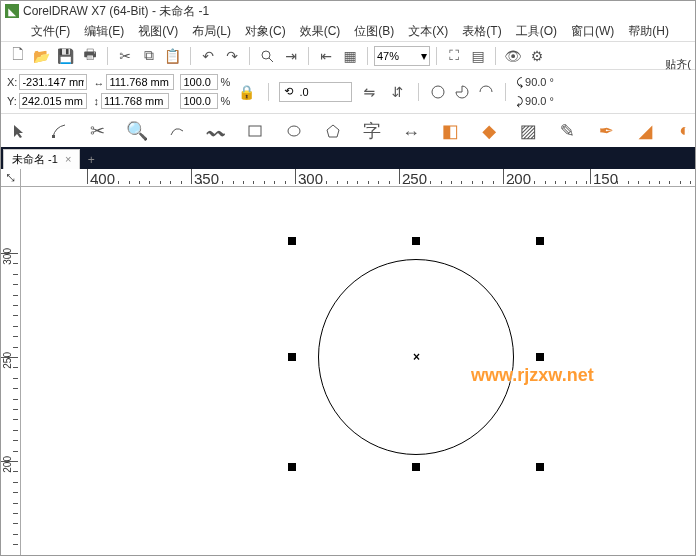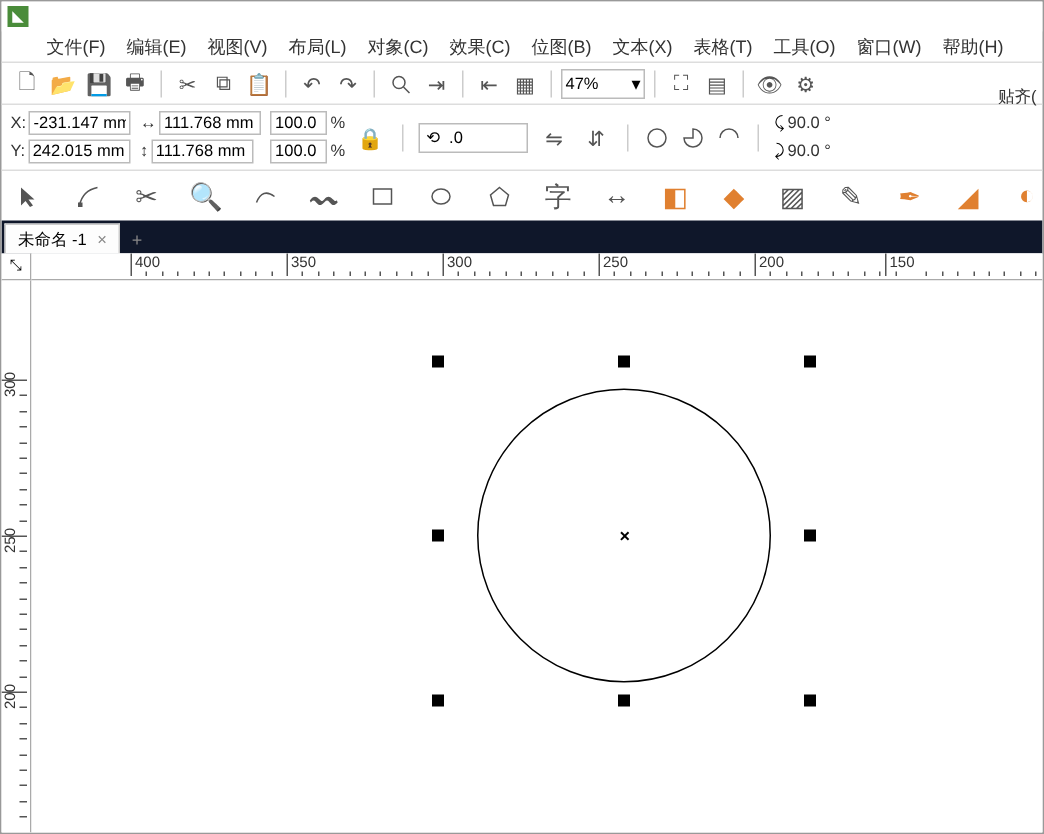--- a/index.html
+++ b/index.html
@@ -29,36 +29,37 @@
 .tab { background:#fdfdfd; border:1px solid #ccc; border-bottom:none; padding:2px 8px; font-size:11px; margin-left:2px; position:relative;}
 .tab .close { margin-left:4px; color:#888;}
 .tab-new { width:18px; height:18px; display:inline-flex; align-items:center; justify-content:center; color:#888; margin-left:2px;}
 .workspace { position:relative; height:386px; background:#fff; }
 .ruler-h { position:absolute; top:0; left:20px; right:0; height:18px; background:#fff; border-bottom:1px solid #aaa;}
 .ruler-v { position:absolute; top:18px; left:0; width:20px; bottom:0; background:#fff; border-right:1px solid #aaa;}
 .ruler-corner { position:absolute; top:0; left:0; width:20px; height:18px; border-right:1px solid #aaa; border-bottom:1px solid #aaa; display:flex; align-items:center; justify-content:center; font-size:10px;}
 .canvas { position:absolute; top:18px; left:20px; right:0; bottom:0; background:#fff; }
 .tick-h { position:absolute; top:0; bottom:2px; border-left:1px solid #555;}
 .tick-h.small { top:12px;}
-.tick-h span { position:absolute; top:1px; left:2px; font-size:10px; color:#333;}
+.tick-h span { position:absolute; top:1px; left:2px; font-size:15px; color:#333;}
 .tick-v { position:absolute; left:0; right:2px; border-top:1px solid #555;}
 .tick-v.small { left:12px;}
 .tick-v span { position:absolute; left:1px; top:-6px; font-size:10px; color:#333; writing-mode:vertical-rl; transform:rotate(180deg);}
 .circle-obj { position:absolute; border:1px solid #000; border-radius:50%; }
 .handle { position:absolute; width:8px; height:8px; background:#000; }
 .center-x { position:absolute; font-size:12px; font-weight:bold; color:#000;}
 .watermark { position:absolute; font-size:18px; font-weight:bold; color:#ff9c33; text-shadow:0 0 2px #fff,0 0 2px #fff;}
 .snap-right { position:absolute; right:4px; top:56px; font-size:11px; color:#333;}
 svg { overflow:visible;}
 </style>
 </head>
 <body>
 
 <div class="titlebar">
   <span class="logo">◣</span>
+  <span class="title-text">CorelDRAW X7 (64-Bit) - 未命名 -1</span>
 </div>
 
 <div class="menubar">
   <span class="menu-item">文件(F)</span>
   <span class="menu-item">编辑(E)</span>
   <span class="menu-item">视图(V)</span>
   <span class="menu-item">布局(L)</span>
   <span class="menu-item">对象(C)</span>
   <span class="menu-item">效果(C)</span>
   <span class="menu-item">位图(B)</span>
@@ -337,20 +338,21 @@
       <div class="tick-v small" style="top: 315.6px;"></div>
       <div class="tick-v small" style="top: 326px;"></div>
       <div class="tick-v small" style="top: 336.4px;"></div>
       <div class="tick-v small" style="top: 346.8px;"></div>
       <div class="tick-v small" style="top: 357.2px;"></div>
       <div class="tick-v small" style="top: 367.6px;"></div>
     </div>
   <div class="canvas" id="canvas">
     <div class="circle-obj" id="circle" style="left: 297px; top: 72px; width: 196px; height: 196px;"></div>
     <span class="center-x" id="center-x" style="left: 392px; top: 163px;">×</span>
+    <span class="watermark" style="left:450px; top:178px;">www.rjzxw.net</span>
   <div class="handle" style="left: 267px; top: 50px;"></div>
       <div class="handle" style="left: 391px; top: 50px;"></div>
       <div class="handle" style="left: 515px; top: 50px;"></div>
       <div class="handle" style="left: 267px; top: 166px;"></div>
       <div class="handle" style="left: 515px; top: 166px;"></div>
       <div class="handle" style="left: 267px; top: 276px;"></div>
       <div class="handle" style="left: 391px; top: 276px;"></div>
       <div class="handle" style="left: 515px; top: 276px;"></div>
     </div>
 </div>

